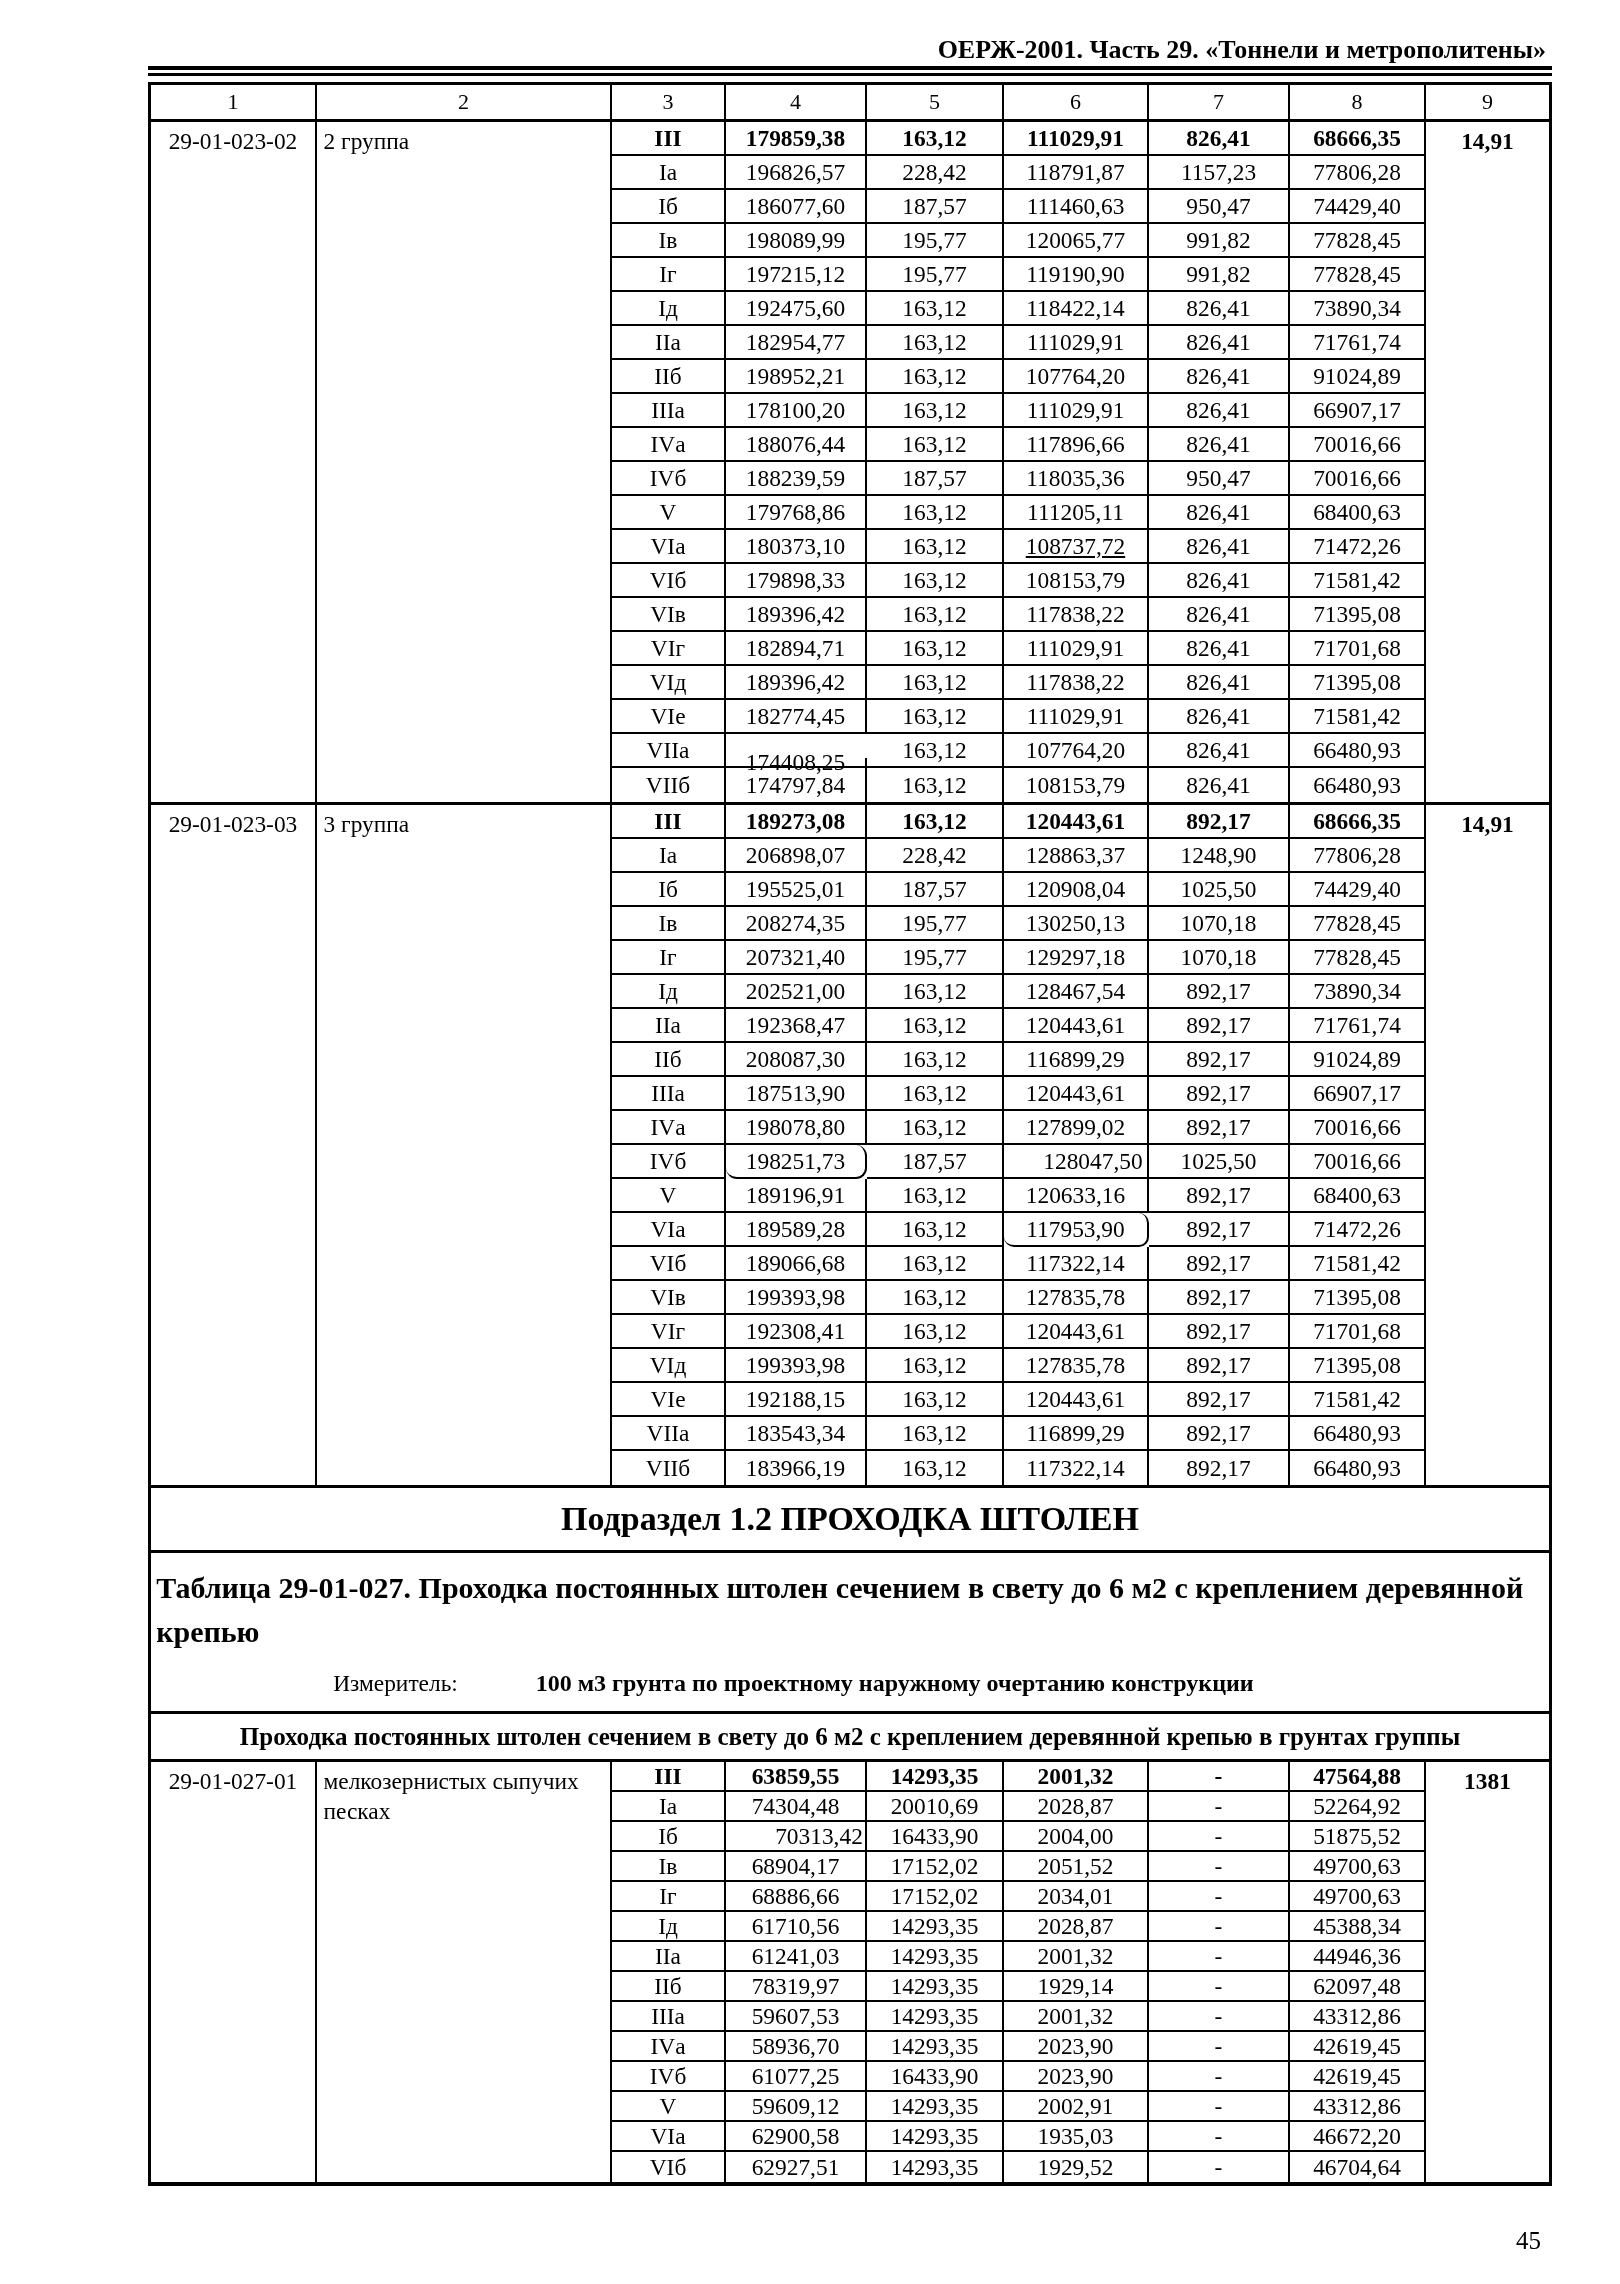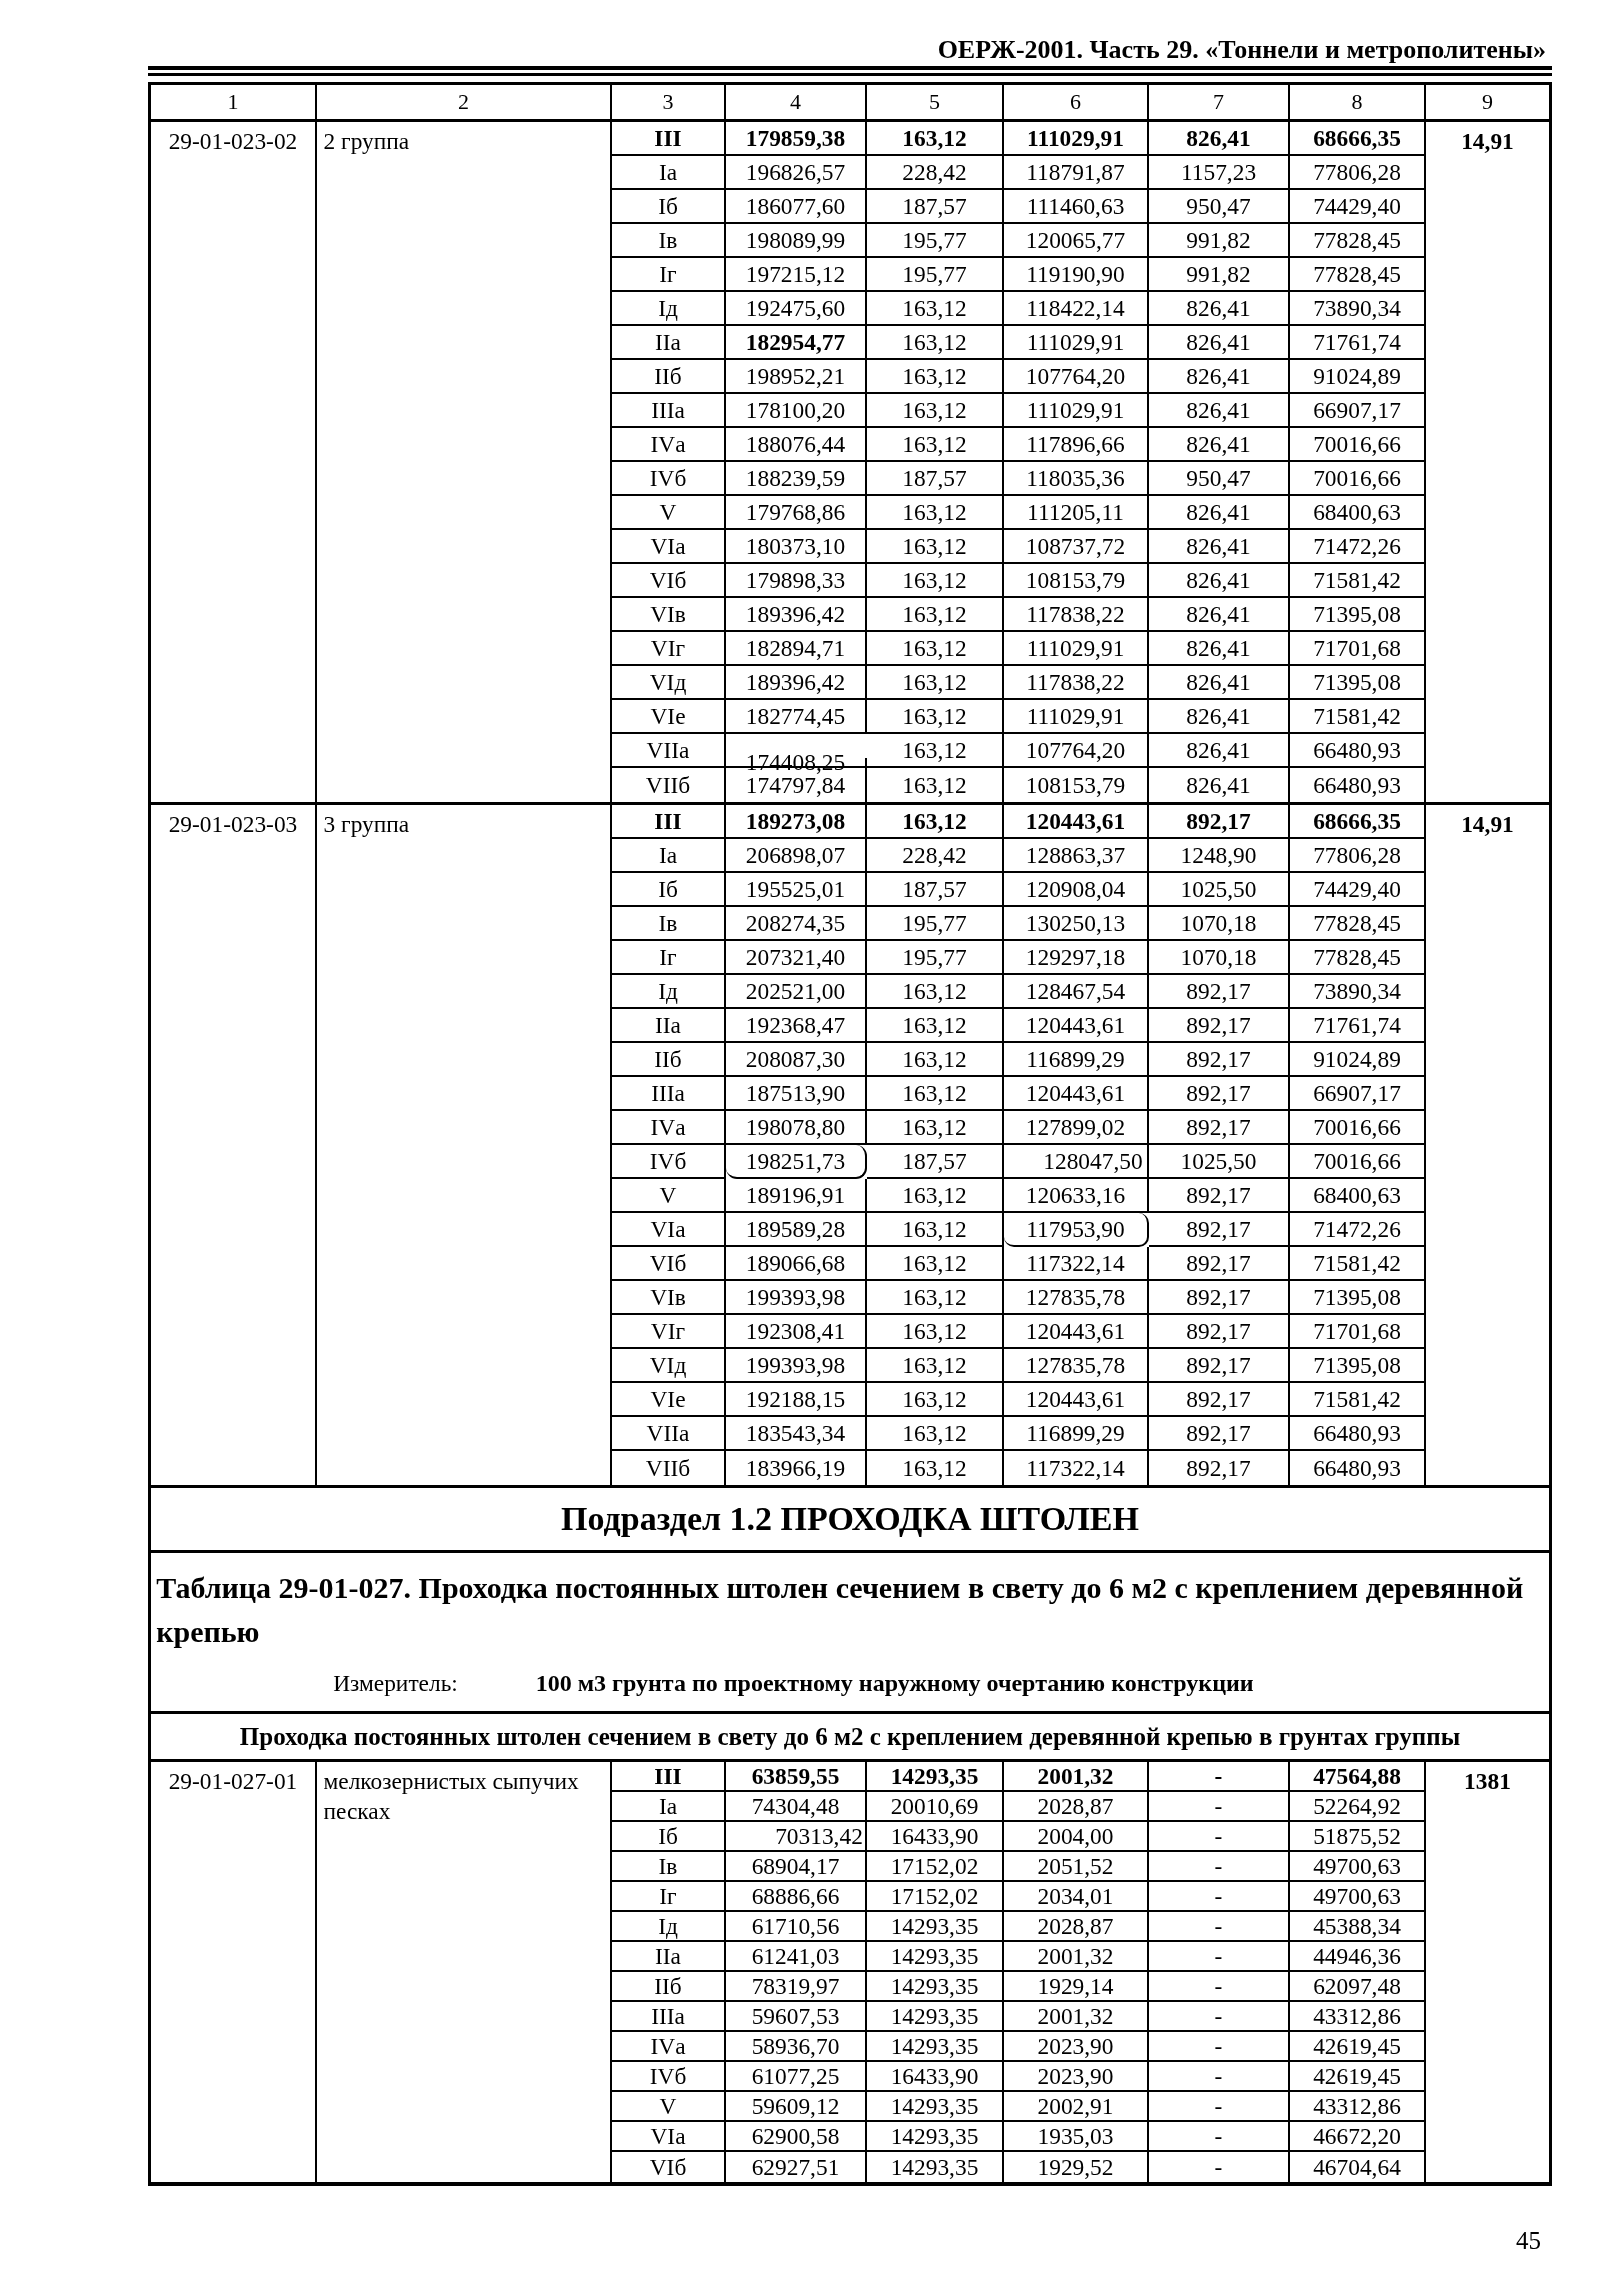--- a/index.html
+++ b/index.html
@@ -125,21 +125,21 @@
         <div class="dc" style="grid-area: 5 / 6;">119190,90</div>
         <div class="dc" style="grid-area: 5 / 7;">991,82</div>
         <div class="dc" style="grid-area: 5 / 8;">77828,45</div>
         <div class="dc" style="grid-area: 6 / 3;">Iд</div>
         <div class="dc" style="grid-area: 6 / 4;">192475,60</div>
         <div class="dc" style="grid-area: 6 / 5;">163,12</div>
         <div class="dc" style="grid-area: 6 / 6;">118422,14</div>
         <div class="dc" style="grid-area: 6 / 7;">826,41</div>
         <div class="dc" style="grid-area: 6 / 8;">73890,34</div>
         <div class="dc" style="grid-area: 7 / 3;">IIа</div>
-        <div class="dc" style="grid-area: 7 / 4; font-weight: bold;">182954,77</div>
+        <div class="dc" style="grid-area: 7 / 4;">182954,77</div>
         <div class="dc" style="grid-area: 7 / 5;">163,12</div>
         <div class="dc" style="grid-area: 7 / 6;">111029,91</div>
         <div class="dc" style="grid-area: 7 / 7;">826,41</div>
         <div class="dc" style="grid-area: 7 / 8;">71761,74</div>
         <div class="dc" style="grid-area: 8 / 3;">IIб</div>
         <div class="dc" style="grid-area: 8 / 4;">198952,21</div>
         <div class="dc" style="grid-area: 8 / 5;">163,12</div>
         <div class="dc" style="grid-area: 8 / 6;">107764,20</div>
         <div class="dc" style="grid-area: 8 / 7;">826,41</div>
         <div class="dc" style="grid-area: 8 / 8;">91024,89</div>
@@ -163,21 +163,21 @@
         <div class="dc" style="grid-area: 11 / 8;">70016,66</div>
         <div class="dc" style="grid-area: 12 / 3;">V</div>
         <div class="dc" style="grid-area: 12 / 4;">179768,86</div>
         <div class="dc" style="grid-area: 12 / 5;">163,12</div>
         <div class="dc" style="grid-area: 12 / 6;">111205,11</div>
         <div class="dc" style="grid-area: 12 / 7;">826,41</div>
         <div class="dc" style="grid-area: 12 / 8;">68400,63</div>
         <div class="dc" style="grid-area: 13 / 3;">VIа</div>
         <div class="dc" style="grid-area: 13 / 4;">180373,10</div>
         <div class="dc" style="grid-area: 13 / 5;">163,12</div>
-        <div class="dc" style="grid-area: 13 / 6;">108737,72</div>
+        <div class="dc" style="grid-area: 13 / 6; text-decoration: underline;">108737,72</div>
         <div class="dc" style="grid-area: 13 / 7;">826,41</div>
         <div class="dc" style="grid-area: 13 / 8;">71472,26</div>
         <div class="dc" style="grid-area: 14 / 3;">VIб</div>
         <div class="dc" style="grid-area: 14 / 4;">179898,33</div>
         <div class="dc" style="grid-area: 14 / 5;">163,12</div>
         <div class="dc" style="grid-area: 14 / 6;">108153,79</div>
         <div class="dc" style="grid-area: 14 / 7;">826,41</div>
         <div class="dc" style="grid-area: 14 / 8;">71581,42</div>
         <div class="dc" style="grid-area: 15 / 3;">VIв</div>
         <div class="dc" style="grid-area: 15 / 4;">189396,42</div>

